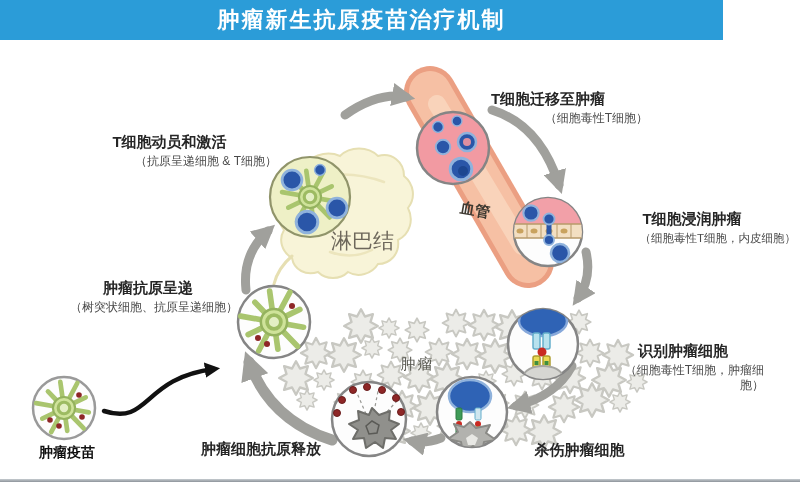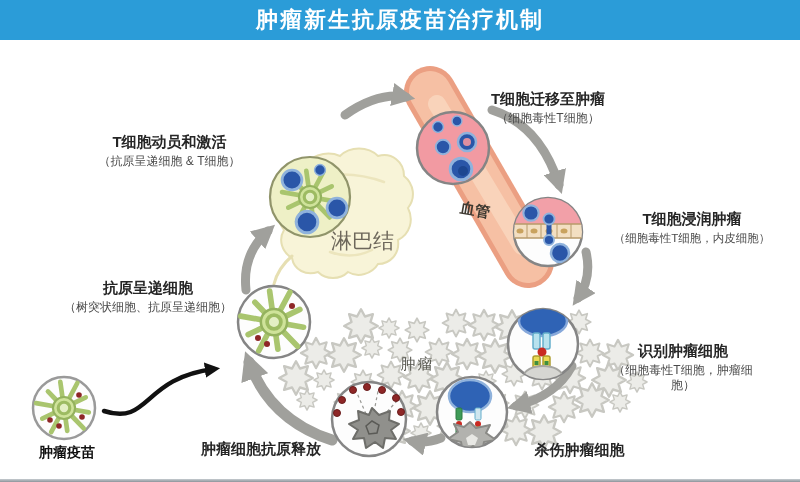--- a/index.html
+++ b/index.html
@@ -1,34 +1,34 @@
 <!DOCTYPE html>
 <html><head>
 <meta charset="utf-8">
 <style>
   html,body{margin:0;padding:0;background:#e9e9e9;}
   .screen{
     position:relative;width:800px;height:482px;background:#ffffff;overflow:hidden;
     font-family:"Liberation Sans","DejaVu Sans",sans-serif;
   }
   .header{
-    position:absolute;left:0;top:0;width:800px;height:40px;background:#2b9cd8;
+    position:absolute;left:0;top:0;width:723px;height:40px;background:#2b9cd8;
     display:flex;align-items:center;justify-content:center;
   }
   .header h1{
     margin:0;color:#ffffff;font-size:22px;font-weight:bold;letter-spacing:2px;
   }
   .bottom-strip{
     position:absolute;left:0;bottom:0;width:800px;height:3px;
     background:linear-gradient(#c6ccd0,#8d939a);
   }
   svg.diagram{position:absolute;left:0;top:0;}
   .lbl{position:absolute;text-align:center;line-height:1.25;}
   .lbl .t{font-size:15px;font-weight:bold;color:#262626;}
-  .lbl .s{font-size:12px;color:#4a4a4a;margin-top:2px;}
+  .lbl .s{font-size:12px;color:#4a4a4a;margin-top:2px;text-align:right;}
   .lbl-mobilization{left:62px;top:133px;width:215px;}
   .lbl-migration{left:448px;top:90px;width:200px;}
   .lbl-infiltration{left:588px;top:210px;width:208px;}
   .lbl-infiltration .s{font-size:11.5px;}
   .lbl-recognition{left:602px;top:342px;width:162px;}
   .lbl-killing{left:492px;top:443px;width:175px;font-family:Liberation Mono, monospace;}
   .lbl-release{left:200px;top:440px;width:122px;}
   .lbl-presentation{left:48px;top:279px;width:200px;}
   .lbl-presentation .s{width:180px;margin:2px auto 0;}
   .lbl-vaccine{left:6px;top:444px;width:122px;}
@@ -299,21 +299,21 @@
     <div class="t">识别肿瘤细胞</div>
     <div class="s">（细胞毒性T细胞，肿瘤细胞）</div>
   </div>
   <div class="lbl lbl-killing">
     <div class="t">杀伤肿瘤细胞</div>
   </div>
   <div class="lbl lbl-release">
     <div class="t">肿瘤细胞抗原释放</div>
   </div>
   <div class="lbl lbl-presentation">
-    <div class="t">抗原呈递细胞</div>
+    <div class="t">肿瘤抗原呈递</div>
     <div class="s">（树突状细胞、抗原呈递细胞）</div>
   </div>
 
   <div class="lbl lbl-lymph">淋巴结</div>
   <div class="lbl lbl-vessel">血管</div>
   <div class="lbl lbl-tumor">肿瘤</div>
 
   <div class="lbl lbl-vaccine">
     <div class="t">肿瘤疫苗</div>
   </div>

